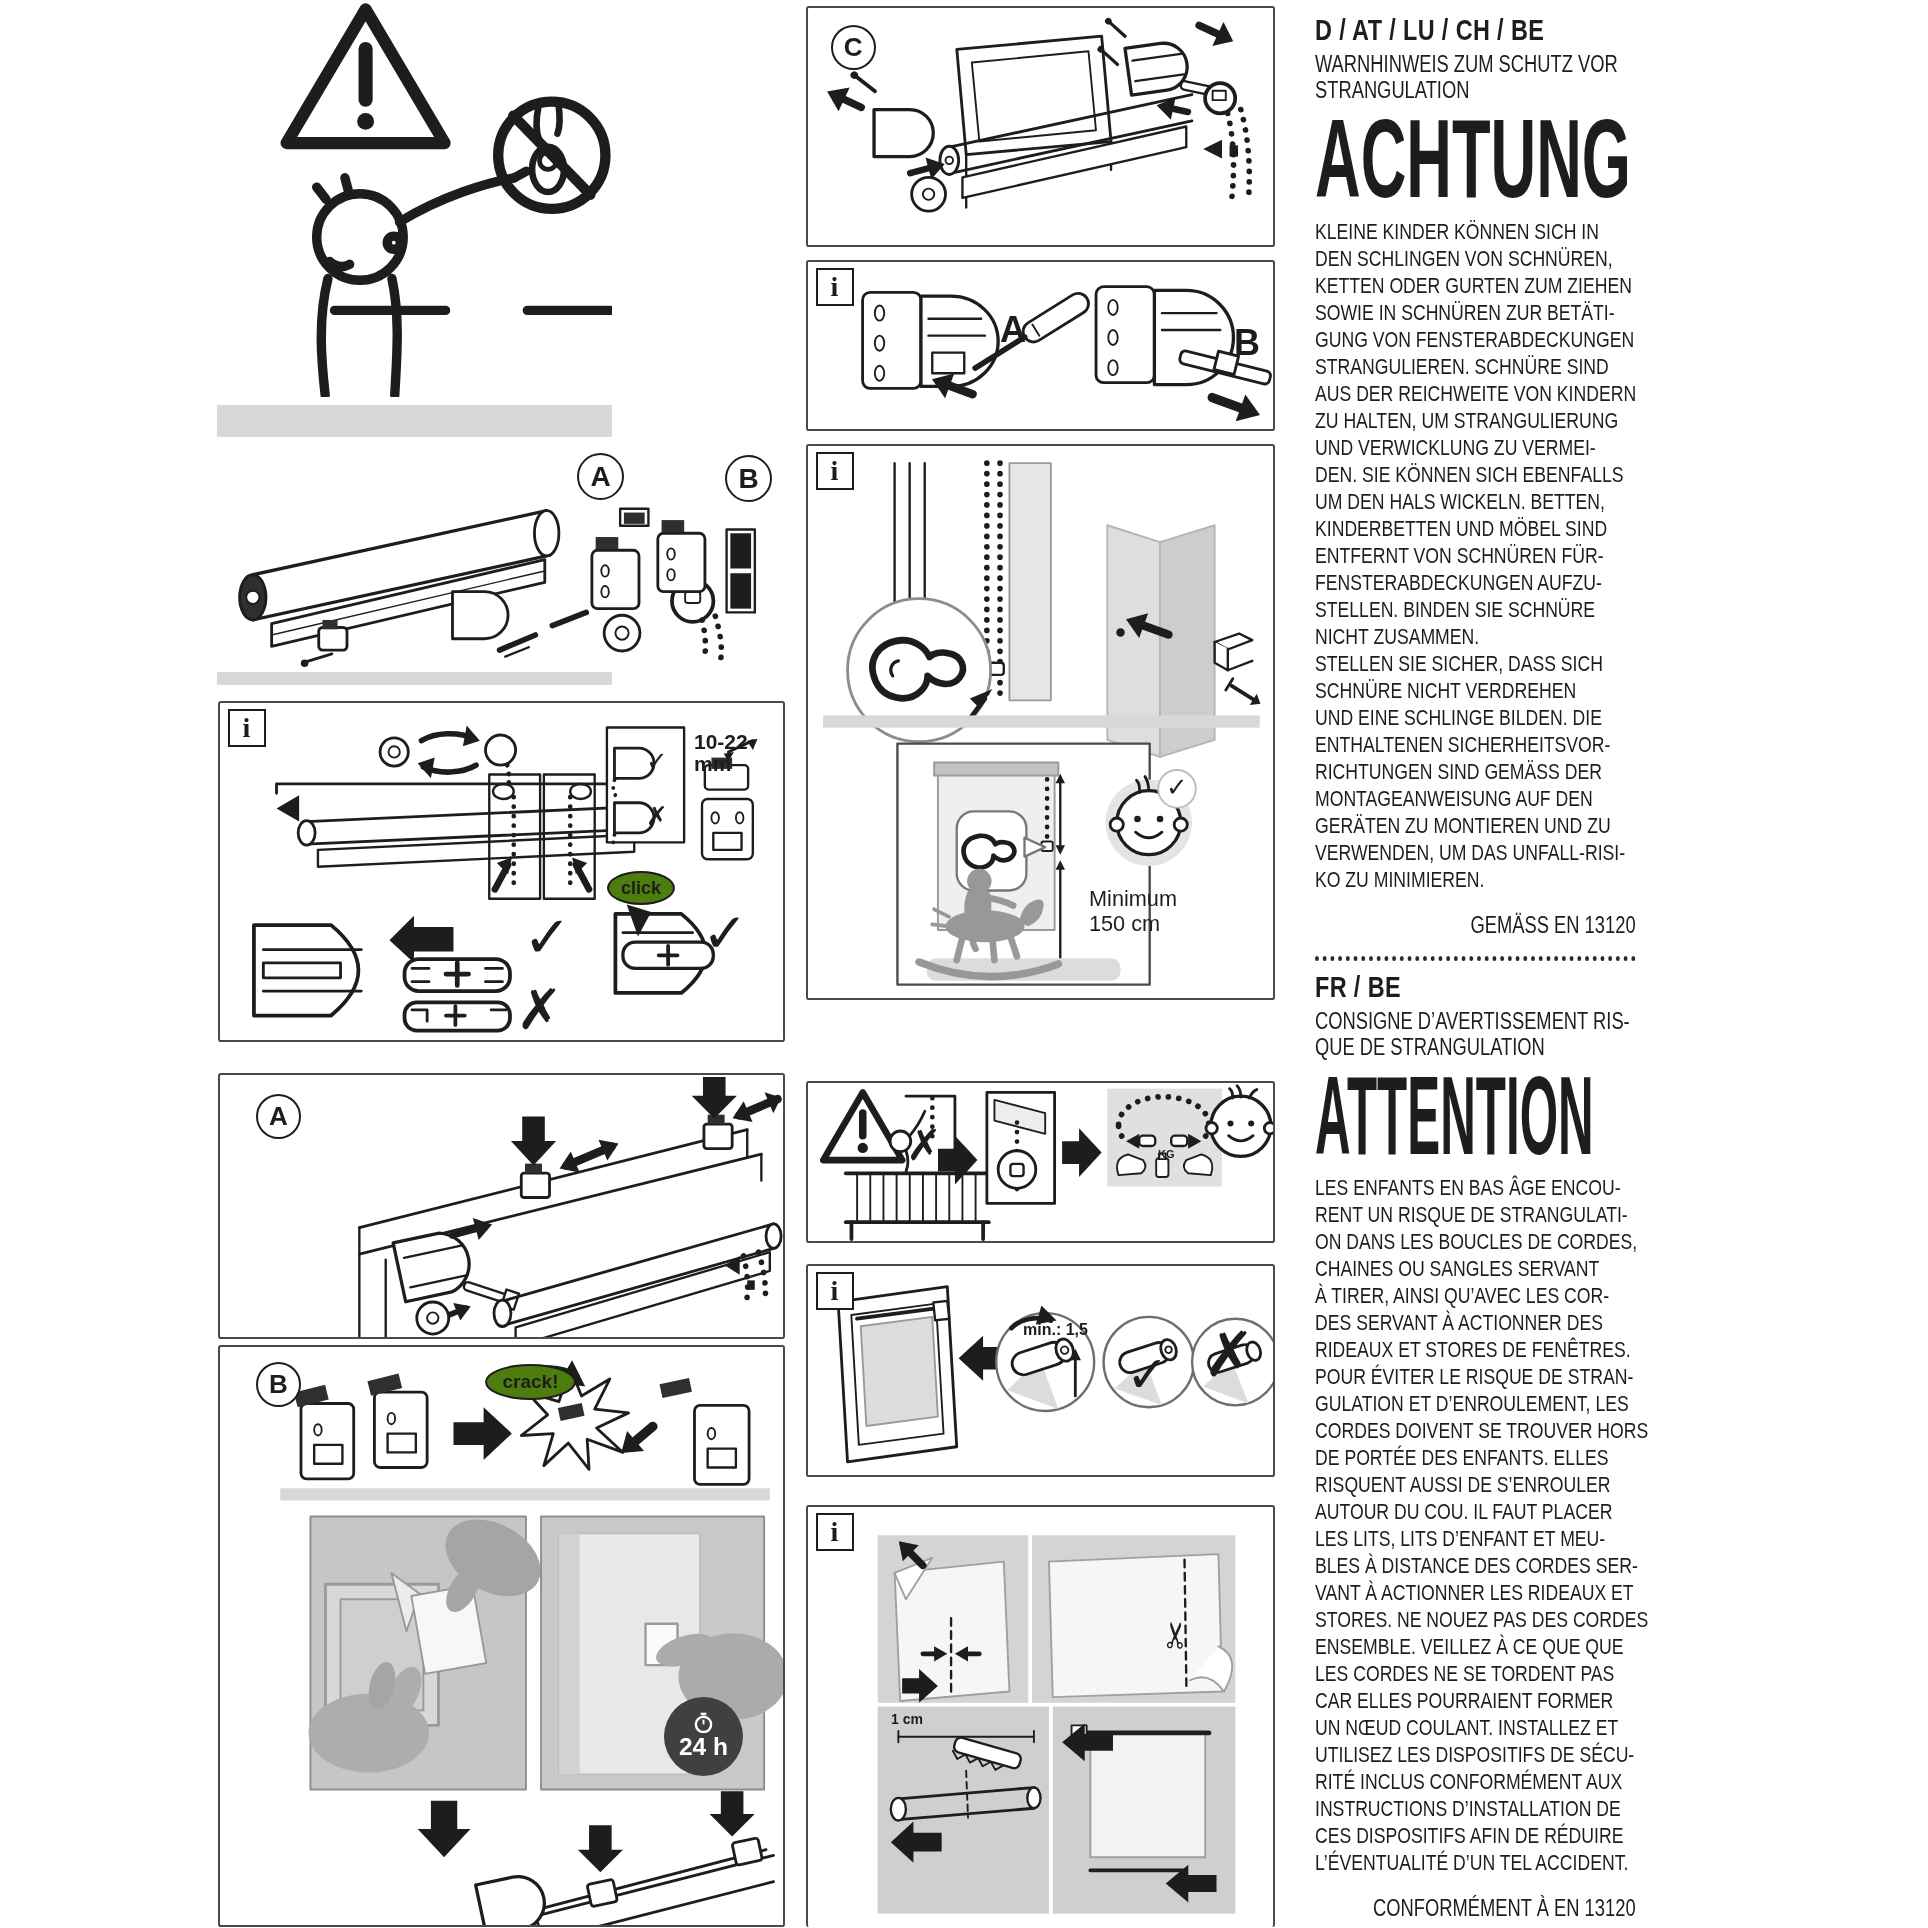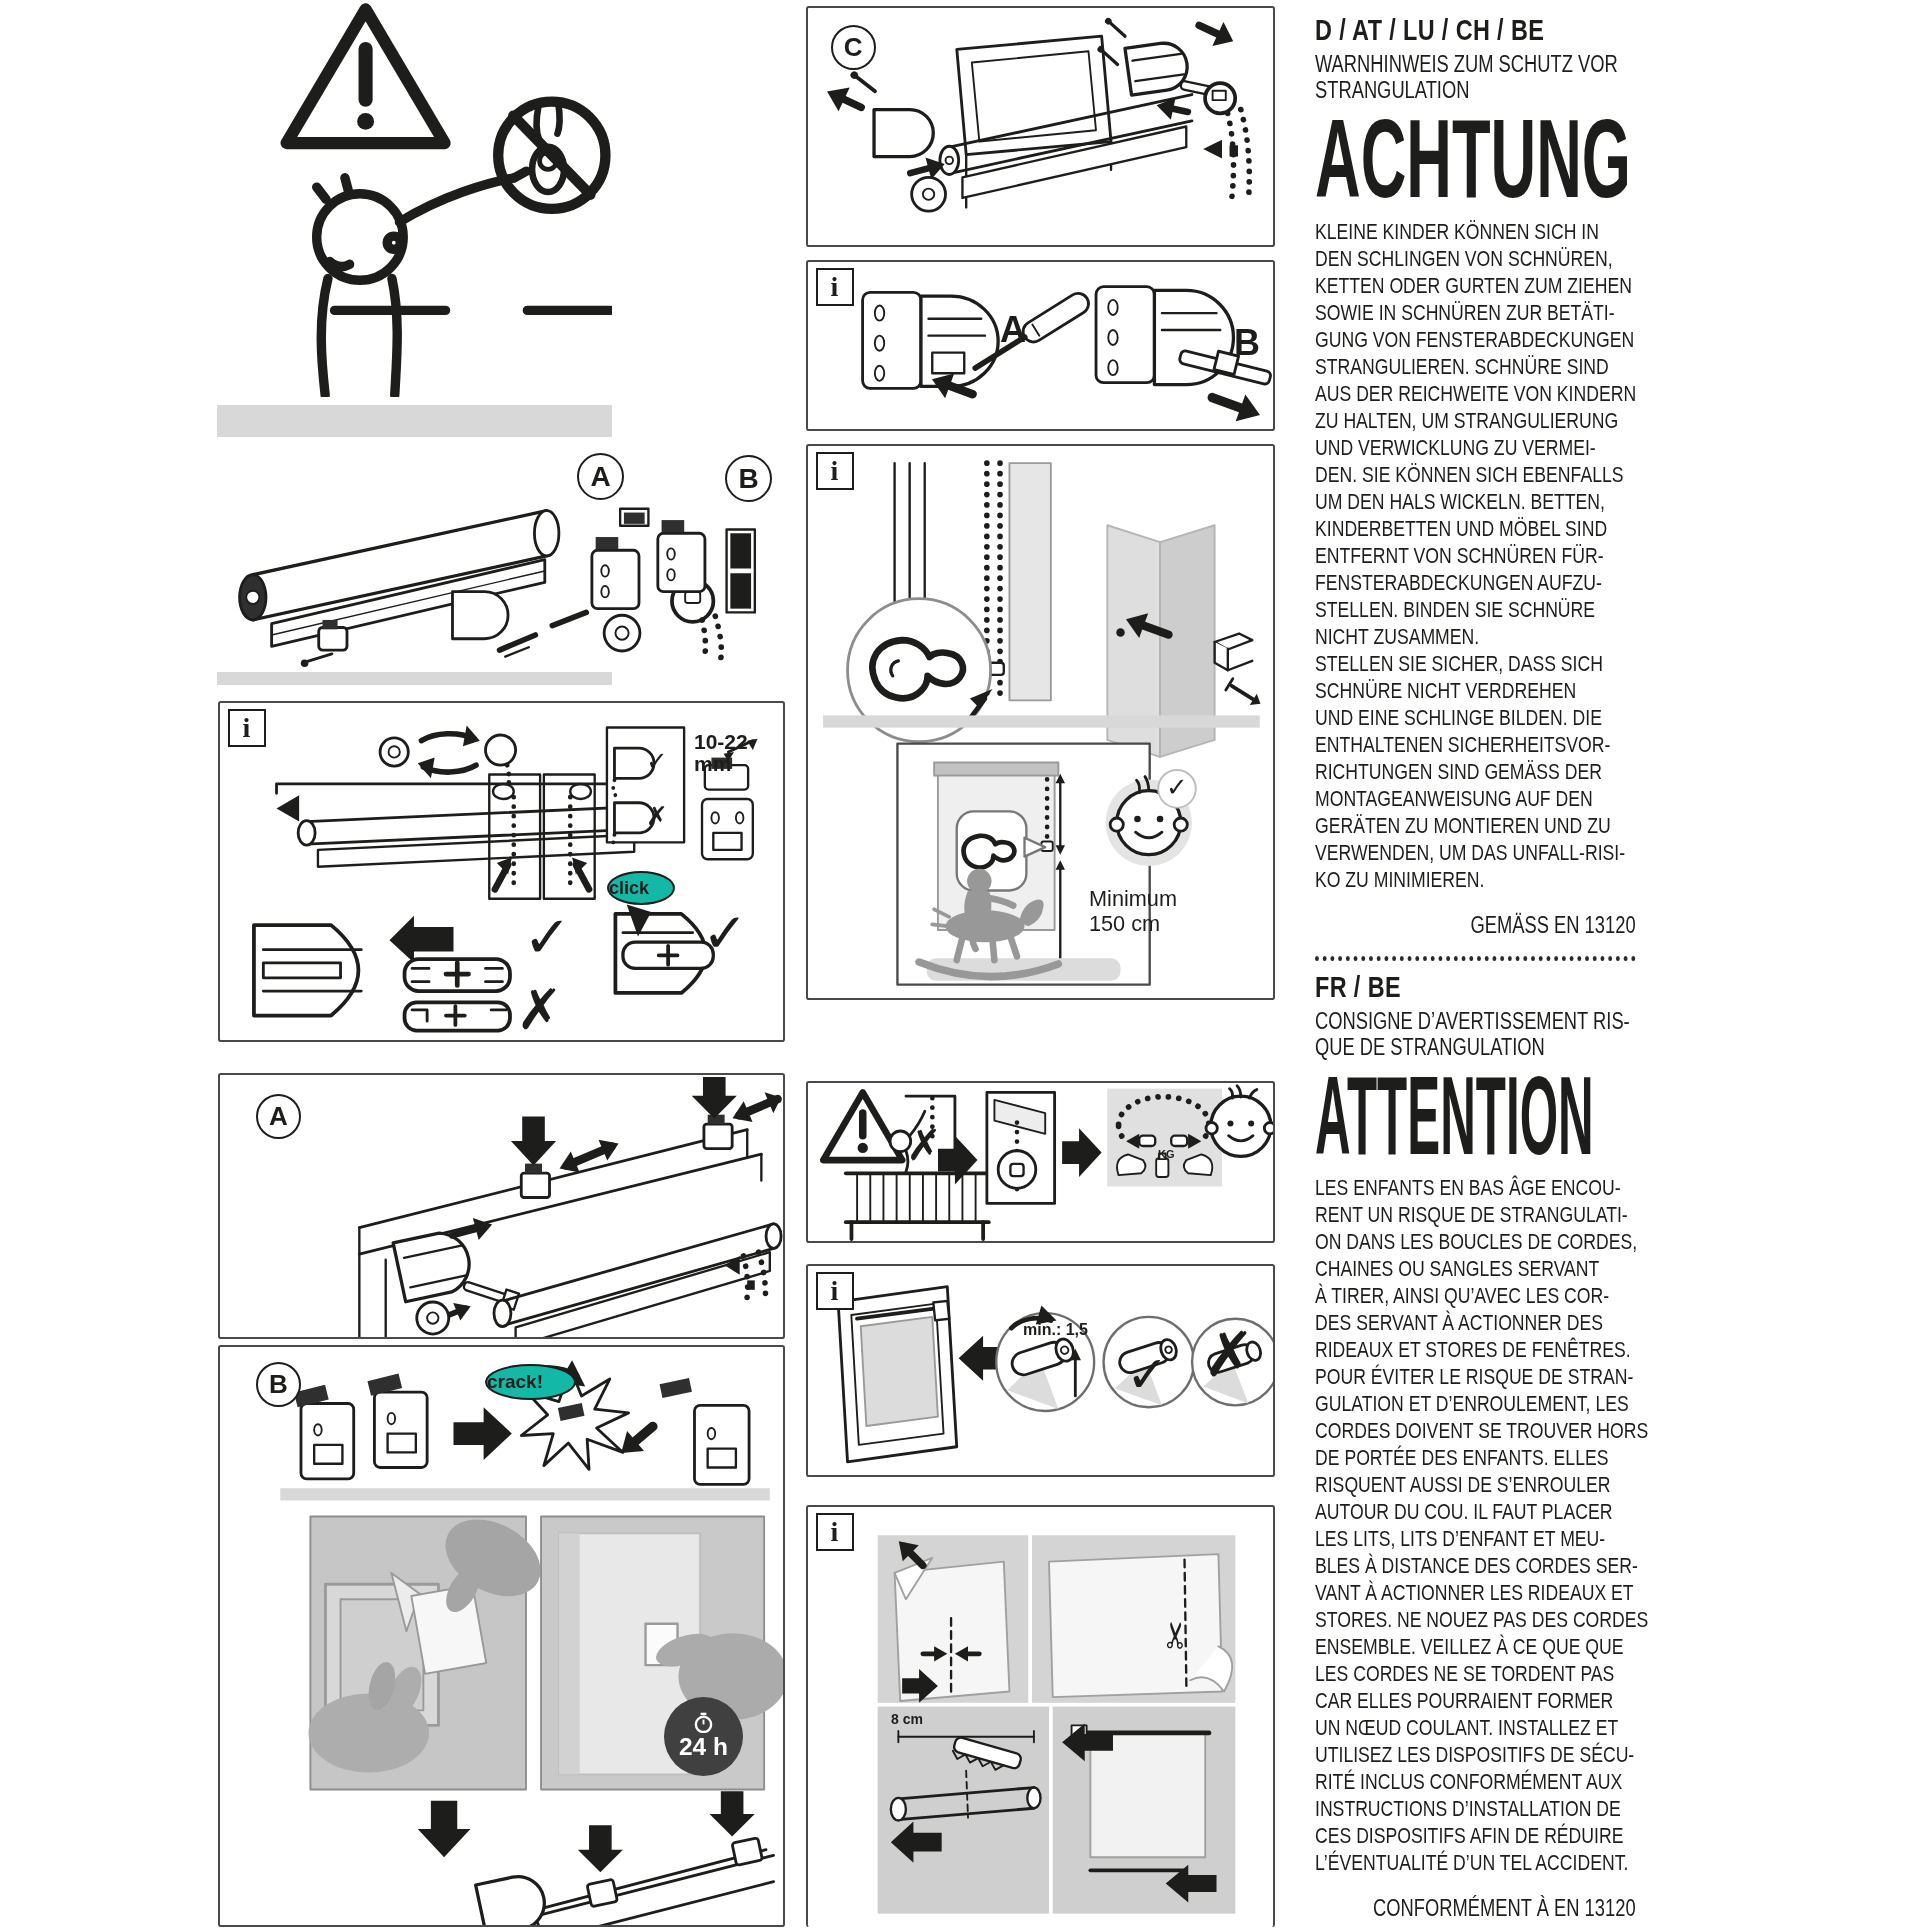--- a/index.html
+++ b/index.html
@@ -9,22 +9,22 @@
   svg{position:absolute;left:0;top:0;}
   svg *{vector-effect:none;}
   .panel{position:absolute;background:#fff;border:2.4px solid #4a4a4a;border-radius:2.8px;box-sizing:border-box;}
   .graybar{position:absolute;background:#d8d8d8;}
   .plabel{position:absolute;border:2.8px solid #1d1d1b;border-radius:50%;display:flex;align-items:center;justify-content:center;
           font-weight:700;background:#fff;z-index:5;}
   .ibadge{position:absolute;width:34px;height:34px;border:2.8px solid #1d1d1b;display:flex;align-items:center;justify-content:center;
           font-family:"Liberation Serif",serif;font-weight:700;font-size:28px;background:#fff;z-index:5;}
   .mark{position:absolute;font-family:"DejaVu Sans",sans-serif;font-weight:700;color:#1d1d1b;line-height:1;z-index:6;}
   .lbl{position:absolute;font-weight:700;color:#1d1d1b;line-height:1.05;z-index:6;}
-  .bubble{position:absolute;border:2.8px solid #1d1d1b;border-radius:50%;background:#14b8a6;display:flex;align-items:center;
-          font-weight:700;z-index:6;}
+  .bubble{position:absolute;border:2.8px solid #1d1d1b;border-radius:50%;background:#4d7c0f;display:flex;align-items:center;
+          justify-content:center;font-weight:700;z-index:6;}
   .badge24{position:absolute;border-radius:50%;background:#404040;color:#fff;display:flex;flex-direction:column;
           align-items:center;justify-content:center;z-index:6;}
   
   .rcol{position:absolute;left:1315px;top:5.6px;width:411px;transform:scaleX(0.78);transform-origin:left top;}
   .region{font-size:30px;font-weight:700;letter-spacing:0.5px;margin:7.5px 0 1.9px 0;}
   .subtitle{font-size:23.5px;line-height:26px;white-space:pre;margin:3.8px 0 0 0;}
   .headline{font-size:111px;font-weight:700;line-height:94px;margin:9.4px 0 11.3px 0;white-space:nowrap;}
   .hl-de{transform:scaleX(0.73);transform-origin:left bottom;display:inline-block;}
   .hl-fr{transform:scaleX(0.57);transform-origin:left bottom;display:inline-block;}
   .bodytxt{font-size:22.6px;line-height:27px;white-space:pre;}
@@ -705,21 +705,21 @@
       <g>
         <rect x="260" y="212" width="194" height="220" fill="#cfcfcf" stroke="none"></rect>
         <rect x="300" y="240" width="122" height="132" fill="#f2f2f2" stroke="#a0a0a0" stroke-width="2"></rect>
         <path d="M296,240 h130" stroke-width="5"></path>
         <rect x="280" y="232" width="16" height="15" fill="#fff" stroke-width="2"></rect>
         <polygon points="270,250 294,230 294,241 324,241 324,259 294,259 294,270" fill="#1d1d1b" stroke="none"></polygon>
         <polygon points="380,400 404,380 404,391 434,391 434,409 404,409 404,420" fill="#1d1d1b" stroke="none"></polygon>
         <path d="M300,386 h100" stroke-width="4"></path>
       </g>
     </svg>
-    <span class="lbl" style="left:83px;top:205px;font-size:14px;">8 cm</span>
+    <span class="lbl" style="left:83px;top:205px;font-size:14px;">1 cm</span>
   </div>
 
   <div class="rcol">
     <div class="region">D / AT / LU / CH / BE</div>
     <div class="subtitle">WARNHINWEIS ZUM SCHUTZ VOR
 STRANGULATION</div>
     <div class="headline"><span class="hl-de">ACHTUNG</span></div>
     <div class="bodytxt">KLEINE KINDER KÖNNEN SICH IN
 DEN SCHLINGEN VON SCHNÜREN,
 KETTEN ODER GURTEN ZUM ZIEHEN

